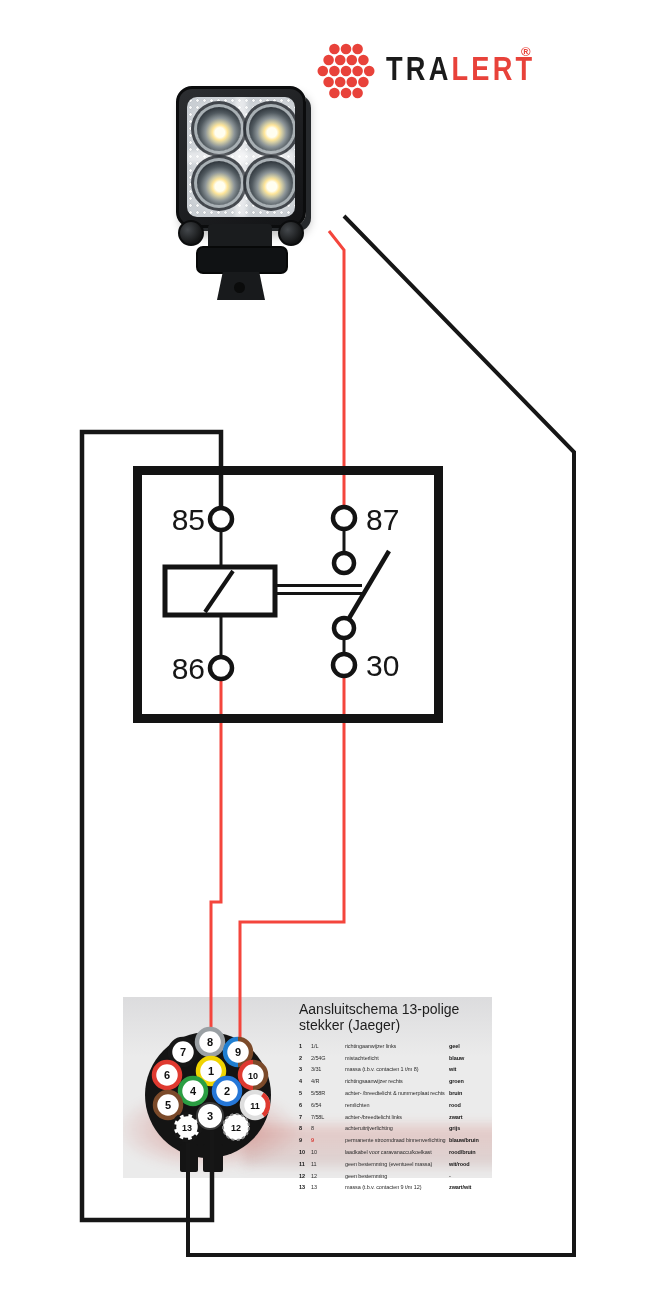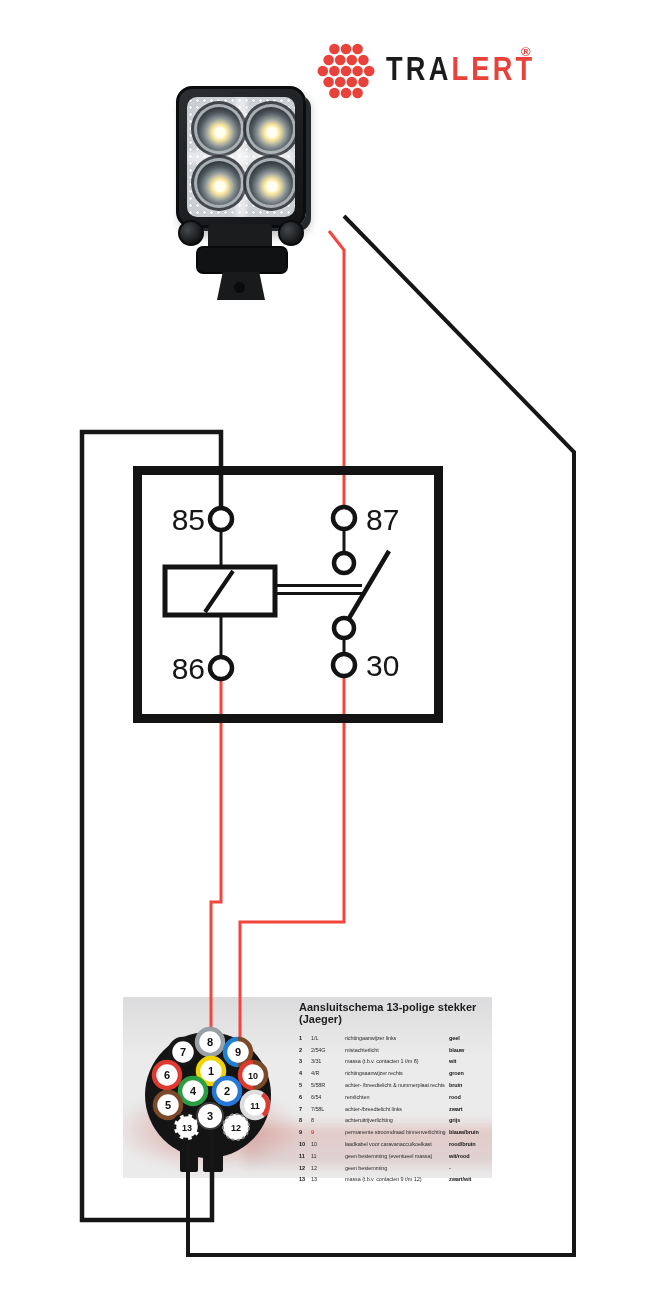--- a/index.html
+++ b/index.html
@@ -42,21 +42,21 @@
       background:radial-gradient(circle at 35% 35%, #44484c, #141516 70%);}
   .bolt.l{left:2px;} .bolt.r{left:102px;}
   .arm{position:absolute;left:32px;top:138px;width:64px;height:30px;background:#1a1c1e;border-radius:4px;}
   .bar{position:absolute;left:20px;top:160px;width:88px;height:24px;background:#101214;border-radius:7px;border:2px solid #070808;}
   .foot{position:absolute;left:41px;top:186px;width:48px;height:28px;background:#181a1c;
       clip-path:polygon(12% 0,88% 0,100% 100%,0 100%);}
   .foot-hole{position:absolute;left:58px;top:196px;width:11px;height:11px;border-radius:50%;background:#0a0b0b;}
 
   
   .ctable{position:absolute;left:299px;top:1001px;width:192px;z-index:3;color:#222;}
-  .ctable .title{font-size:11px;font-weight:bold;color:#1d1d1d;letter-spacing:0;}
+  .ctable .title{font-size:14px;font-weight:normal;color:#1d1d1d;letter-spacing:0;}
   .trows{margin-top:7px;}
   .trow{display:grid;grid-template-columns:9px 31px 101px auto;column-gap:3px;height:11.8px;align-items:center;
       font-size:5.5px;letter-spacing:-0.1px;white-space:nowrap;}
   .c-pin{font-weight:bold;color:#161616;}
   .c-code{color:#2e2e2e;}
   .c-code.hl{color:var(--table_red);font-weight:bold;}
   .c-desc{color:#2e2e2e;}
   .c-color{font-weight:bold;color:#161616;}
 
   svg text.relay-label{font-family:"Liberation Sans", sans-serif;font-size:30px;fill:#161616;}

